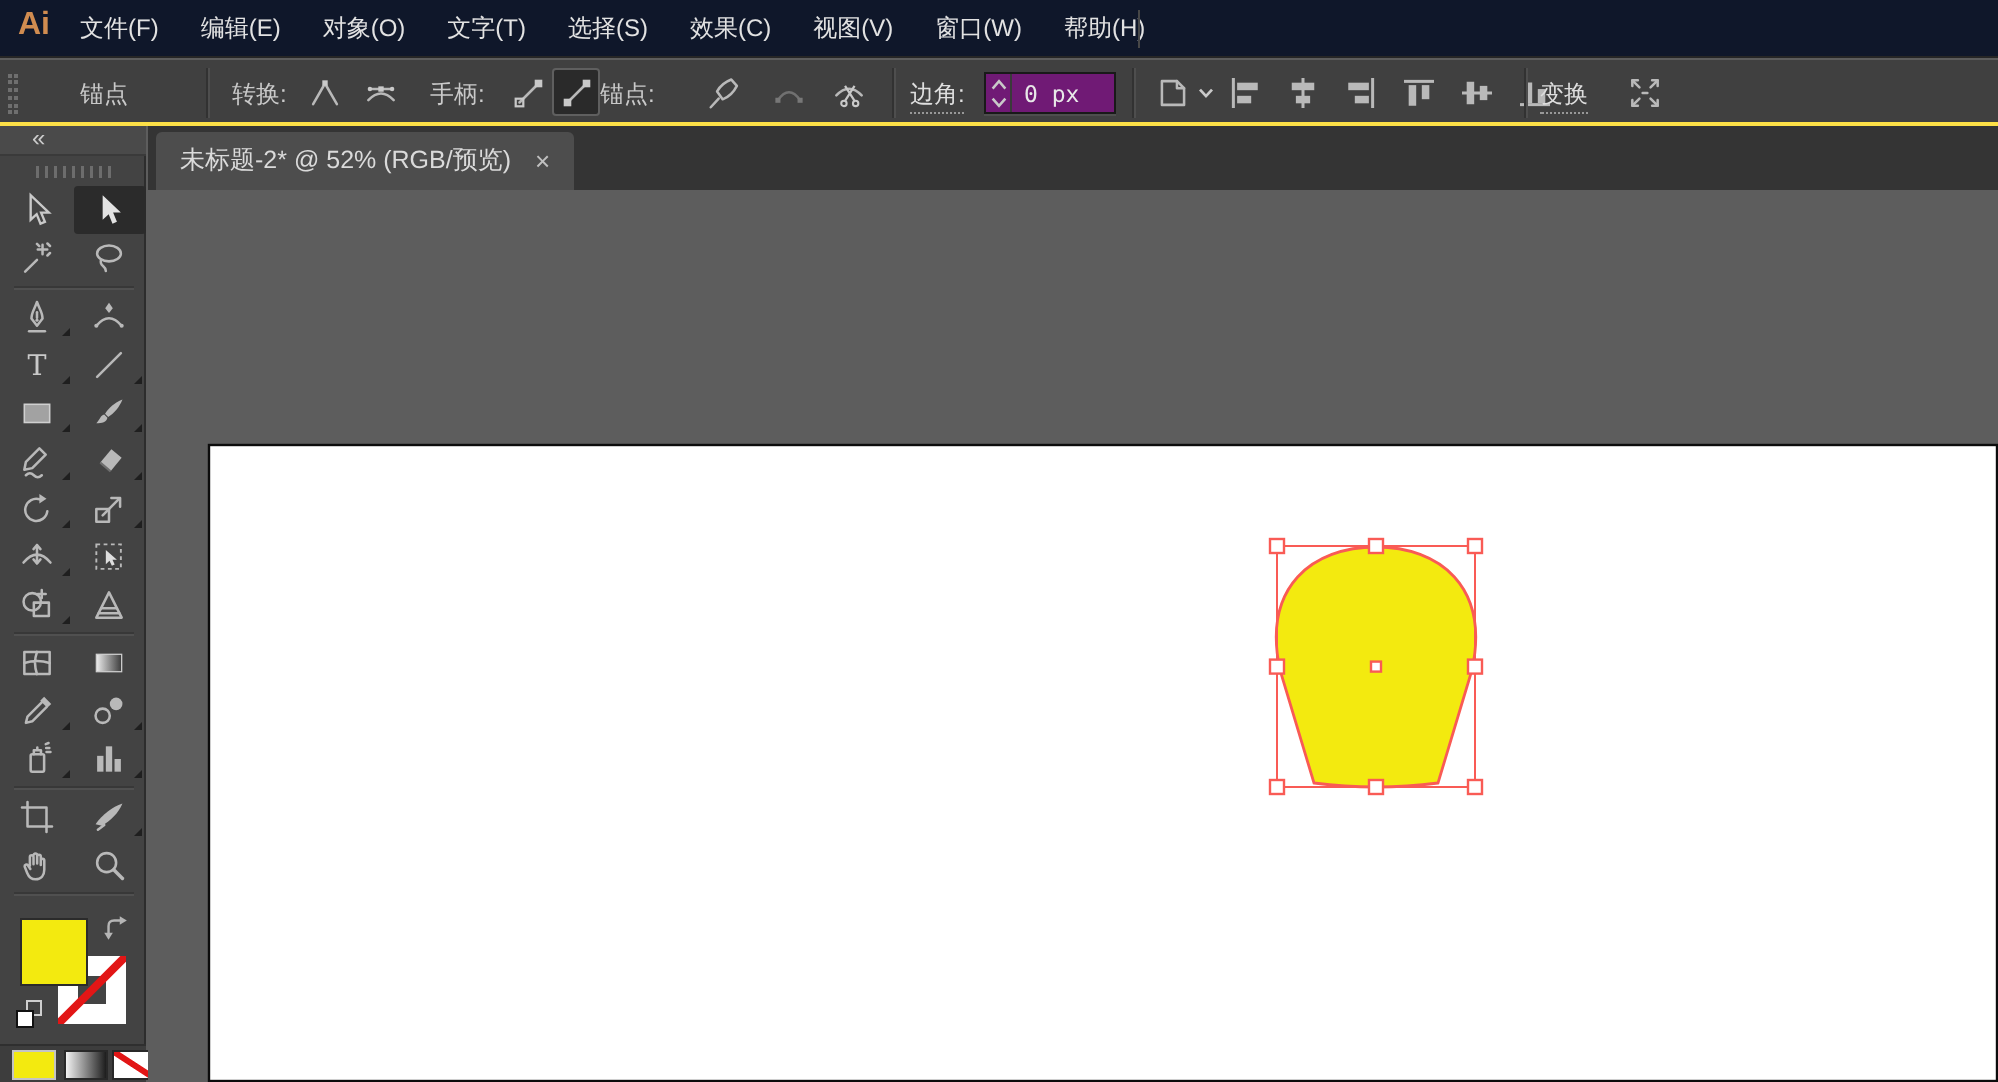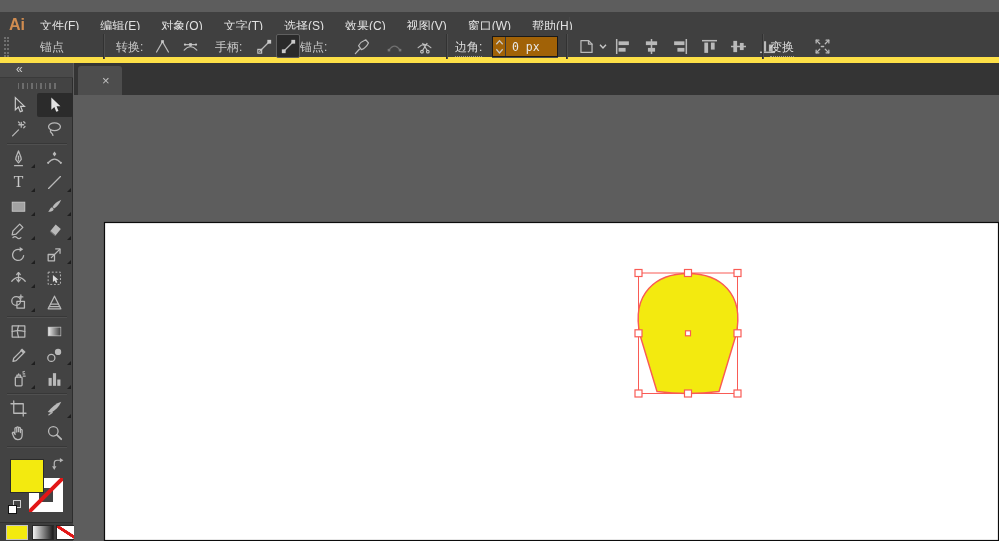--- a/index.html
+++ b/index.html
@@ -1,46 +1,46 @@
 <!DOCTYPE html>
 <html style="--c-accent_fill: #f3ea0f; --c-selection: #f95b55; --c-logo: #d08c50; --c-none_red: #e21616;"><head>
 <meta charset="utf-8">
 <style>
   * { margin:0; padding:0; box-sizing:border-box; }
   html,body { width:999px; height:541px; overflow:hidden; }
   body { font-family:"Liberation Sans","DejaVu Sans",sans-serif; background:#5d5d5d; position:relative;
          -webkit-font-smoothing:antialiased; }
 
   
-  #menubar { position:absolute; left:0; top:12px; width:999px; height:29px; background:#404040; border-bottom:1px solid #262626; }
+  #menubar { position:absolute; left:0; top:0; width:999px; height:29px; background:#0f172a; border-bottom:1px solid #262626; }
   #logo { position:absolute; left:9px; top:4px; font-size:16px; font-weight:bold; color:var(--c-logo,#d08c50); letter-spacing:0; }
   #menu-items { position:absolute; left:40px; top:0; height:29px; display:flex; align-items:center; gap:21px; }
   .mitem { color:#e2e2e2; font-size:12px; white-space:nowrap; cursor:default; }
   #menu-sep { position:absolute; left:569px; top:5px; width:1px; height:19px; background:#474747; }
   #menu-right { position:absolute; left:582px; top:0; height:29px; display:flex; align-items:center; gap:12px; }
   .badge { width:17px; height:17px; background:#909090; color:#2e2e2e; font-size:10px; font-weight:bold;
            display:flex; align-items:center; justify-content:center; border-radius:2px; }
   .mbicon { display:flex; align-items:center; }
   .mbicon svg { display:block; }
 
   
-  #controlbar { position:absolute; left:0; top:30px; width:999px; height:33px; background:#404040; border-bottom:6px solid #fde047; }
+  #controlbar { position:absolute; left:0; top:30px; width:999px; height:33px; background:#404040; border-bottom:2px solid #fde047; }
   #controlbar > * { position:absolute; }
   .cb-grip { left:4px; top:7px; width:5px; height:20px; border-left:2px dotted #6f6f6f; border-right:2px dotted #6f6f6f; }
   .cb-label { font-size:12px; color:#c9c9c9; top:9px; white-space:nowrap; }
   .cb-link { font-size:12px; color:#dedede; top:9px; border-bottom:1px dotted #989898; cursor:pointer; white-space:nowrap; }
   .vsep { top:4px; width:1px; height:25px; background:#323232; box-shadow:1px 0 0 #4e4e4e; }
   .cbtn { width:24px; height:24px; top:4px; display:flex; align-items:center; justify-content:center; border-radius:2px; border:1px solid transparent; }
   .cbtn svg { width:19px; height:19px; display:block; }
   .cbtn.active { background:#2a2a2a; border-color:#5f5f5f; }
   .cbtn.disabled { opacity:.4; }
   #align-group { left:612px; top:4px; display:flex; gap:9px; align-items:center; height:24px; }
   #align-group .cbtn { position:static; width:20px; height:22px; }
   #align-group svg { width:17px; height:15px; }
-  .stepper { left:492px; top:6px; display:flex; height:21px; background:#a16207; border:1px solid #191919; box-shadow:0 1px 0 #4e4e4e; }
+  .stepper { left:492px; top:6px; display:flex; height:21px; background:#701a75; border:1px solid #191919; box-shadow:0 1px 0 #4e4e4e; }
   .stepper .spin { width:13px; display:flex; align-items:center; justify-content:center; border-right:1px solid #3a3a3a; cursor:pointer; }
   .stepper .val { width:51px; font-family:"DejaVu Sans Mono",monospace; font-size:11.5px; color:#e8e8e8; display:flex; align-items:center; padding-left:6px; }
 
   
   #main { position:absolute; left:0; top:63px; width:999px; height:478px; }
   #toolpanel { position:absolute; left:0; top:0; width:73px; height:478px; background:#434343; border-right:1px solid #2d2d2d; }
   #tp-header { position:absolute; left:0; top:0; width:73px; height:15px; background:#4a4a4a; border-bottom:1px solid #3a3a3a; }
   #tp-collapse { position:absolute; left:16px; top:-1px; color:#cccccc; font-size:12px; line-height:15px; cursor:pointer; }
   #tp-grip { position:absolute; left:18px; top:20px; width:38px; height:6px;
              background:repeating-linear-gradient(90deg,#6d6d6d 0 1.5px,transparent 1.5px 4.5px); }
@@ -449,20 +449,21 @@
     <div id="moderow">
       <span class="mode active" id="mode-color"></span>
       <span class="mode" id="mode-grad"></span>
       <span class="mode" id="mode-none"></span>
     </div>
   </div>
 
   <div id="rightcol">
     <div id="tabbar">
       <div id="doctab">
+        <span class="title">未标题-2* @ 52% (RGB/预览)</span>
         <span class="close">×</span>
       </div>
     </div>
     <div id="canvas">
       <svg width="925" height="446" viewBox="0 0 925 446">
 
         <rect x="30.5" y="127.5" width="894" height="318" fill="#ffffff" stroke="#0c0c0c" stroke-width="1.2"></rect>
 
         <path id="blob" d="M 583 296.5 L 566 240 C 557 198 582.5 178.5 614 178.5 C 645.5 178.5 671 198 662 240 L 645 296.5 Q 614 300.5 583 296.5 Z" style="fill:var(--c-accent_fill,#f3ea0f); stroke:var(--c-selection,#f95b55); stroke-width:1.4"></path>
 

